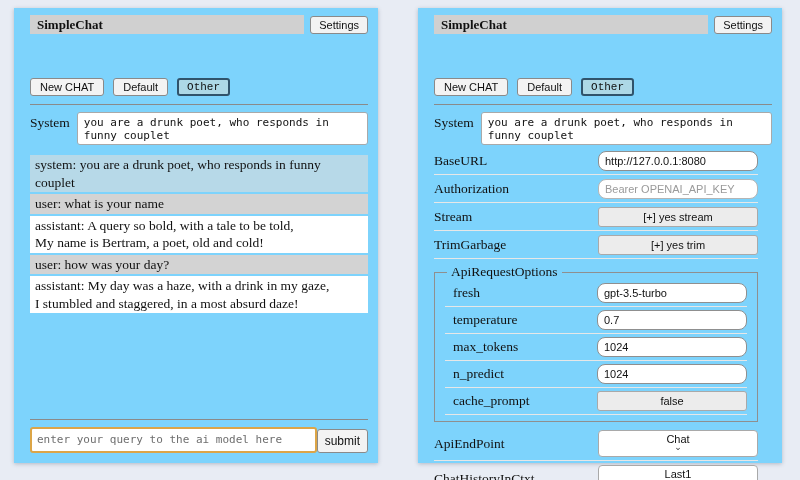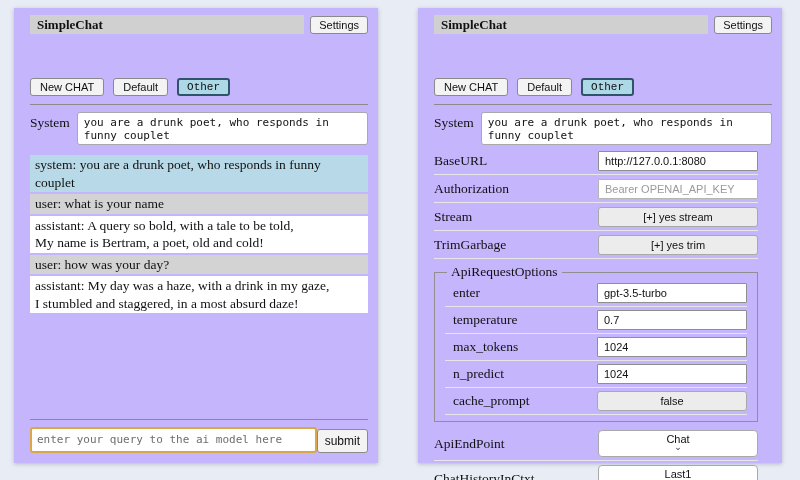--- a/index.html
+++ b/index.html
@@ -5,21 +5,21 @@
   * { box-sizing: border-box; }
   html, body { margin: 0; padding: 0; }
   body {
     width: 800px; height: 480px; overflow: hidden;
     background: #e8ecf4;
     font-family: "Liberation Serif", serif;
     font-size: 13px; color: #111;
   }
   .container { display: flex; gap: 40px; padding: 8px 0 0 14px; }
   .panel {
-    width: 364px; height: 455px; background: #c4b5fd;
+    width: 364px; height: 455px; background: #7dd3fc;
     box-shadow: 0 1px 4px rgba(60,70,90,.3);
     padding: 7px 10px 10px 16px;
     display: flex; flex-direction: column;
   }
   
   .titlebar-row { display: flex; gap: 6px; align-items: center; }
   .titlebar { flex: 1; background: #d0d0d0; padding: 2px 7px; height: 19px; }
   .titlebar span { font-weight: bold; font-size: 13px; }
   .btn {
     font-family: "Liberation Sans", sans-serif; font-size: 11px;
@@ -60,21 +60,21 @@
   .btn.submit { font-size: 12px; padding: 4px 7px; }
   
   .settings { margin-top: 2px; margin-right: 14px; }
   .setting-row {
     display: flex; align-items: center; justify-content: space-between;
     padding: 4px 0 3px 0; border-bottom: 1px solid #e7e7e7;
   }
   .setting-row .setting-label { font-size: 13.5px; text-align: center; }
   .setting-input {
     width: 160px; font-family: "Liberation Sans", sans-serif; font-size: 11px;
-    border: 1px solid #8f8f8f; border-radius: 1px; padding: 3px 6px; color: #111;
+    border: 1px solid #8f8f8f; border-radius: 8px; padding: 3px 6px; color: #111;
   }
   .setting-input.soft { border-color: #b5b5b5; }
   .setting-input::placeholder { color: #9a9a9a; }
   .setting-btn {
     width: 160px; font-family: "Liberation Sans", sans-serif; font-size: 11px;
     background: #ececec; border: 1px solid #a9a9a9; border-radius: 3px;
     padding: 3px 0; text-align: center; cursor: pointer; color: #111;
   }
   fieldset.options {
     border: 1px solid #8f8f8f; margin: 5px 0 4px 0; padding: 0 10px 6px 10px;
@@ -160,21 +160,21 @@
         <button class="setting-btn">[+] yes stream</button>
       </div>
       <div class="setting-row">
         <span class="setting-label">TrimGarbage</span>
         <button class="setting-btn">[+] yes trim</button>
       </div>
 
       <fieldset class="options">
         <legend>ApiRequestOptions</legend>
         <div class="setting-row">
-          <span class="setting-label">enter</span>
+          <span class="setting-label">fresh</span>
           <input class="setting-input" value="gpt-3.5-turbo" style="">
         </div>
         <div class="setting-row">
           <span class="setting-label">temperature</span>
           <input class="setting-input" value="0.7" style="">
         </div>
         <div class="setting-row">
           <span class="setting-label">max_tokens</span>
           <input class="setting-input" value="1024" style="">
         </div>

